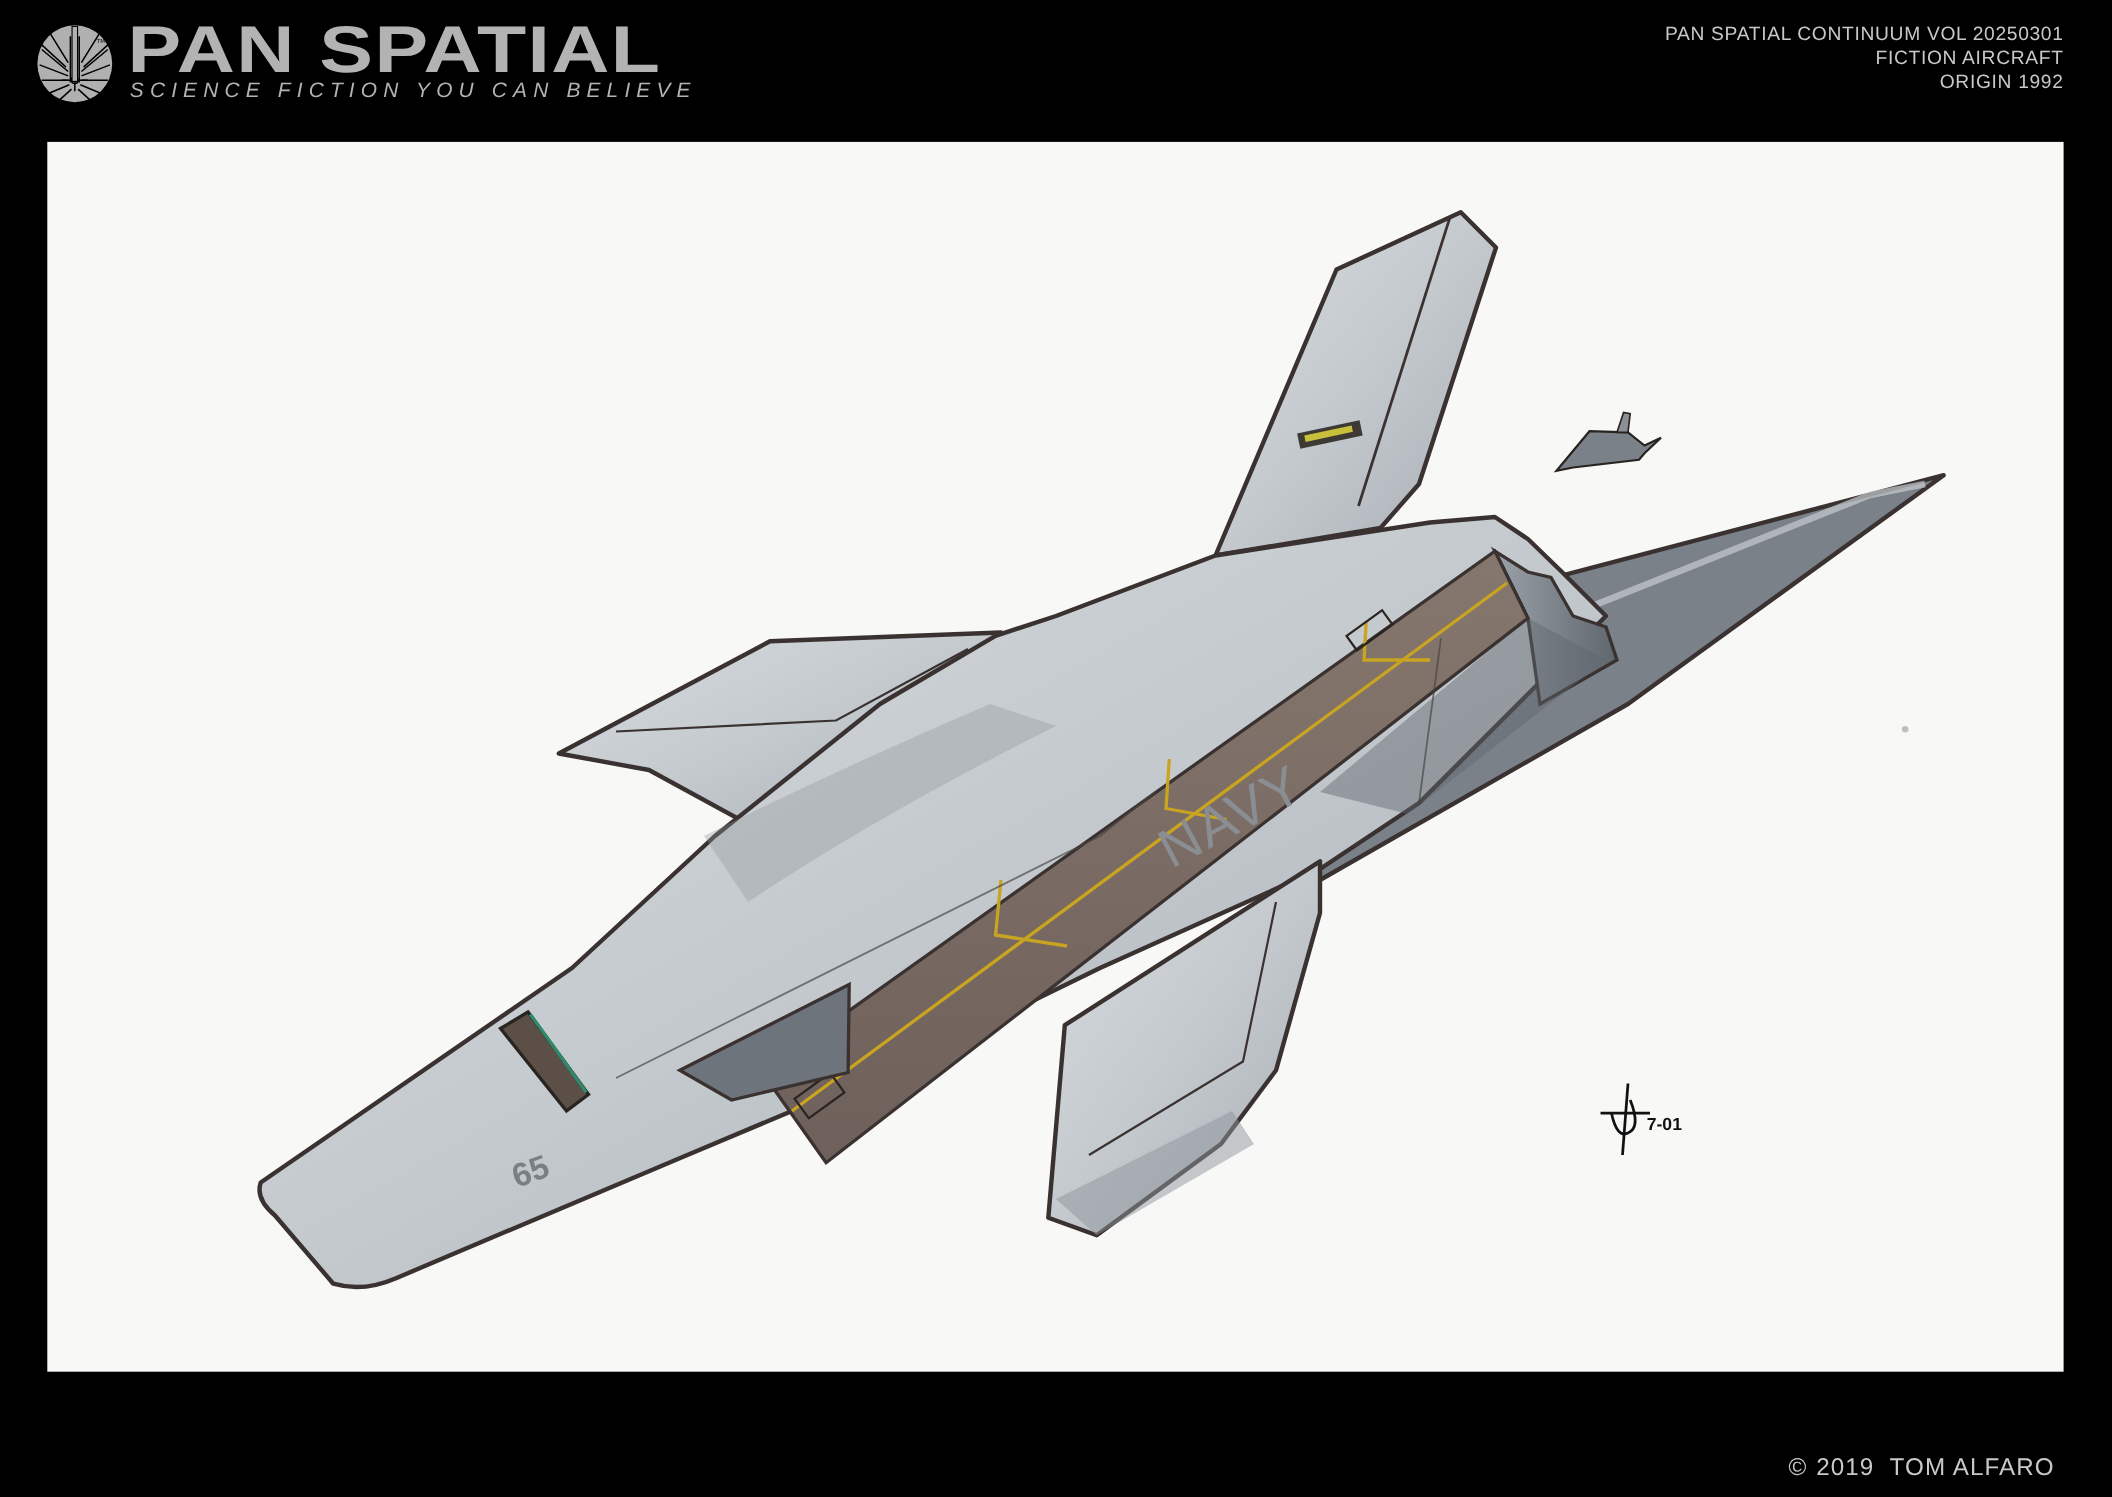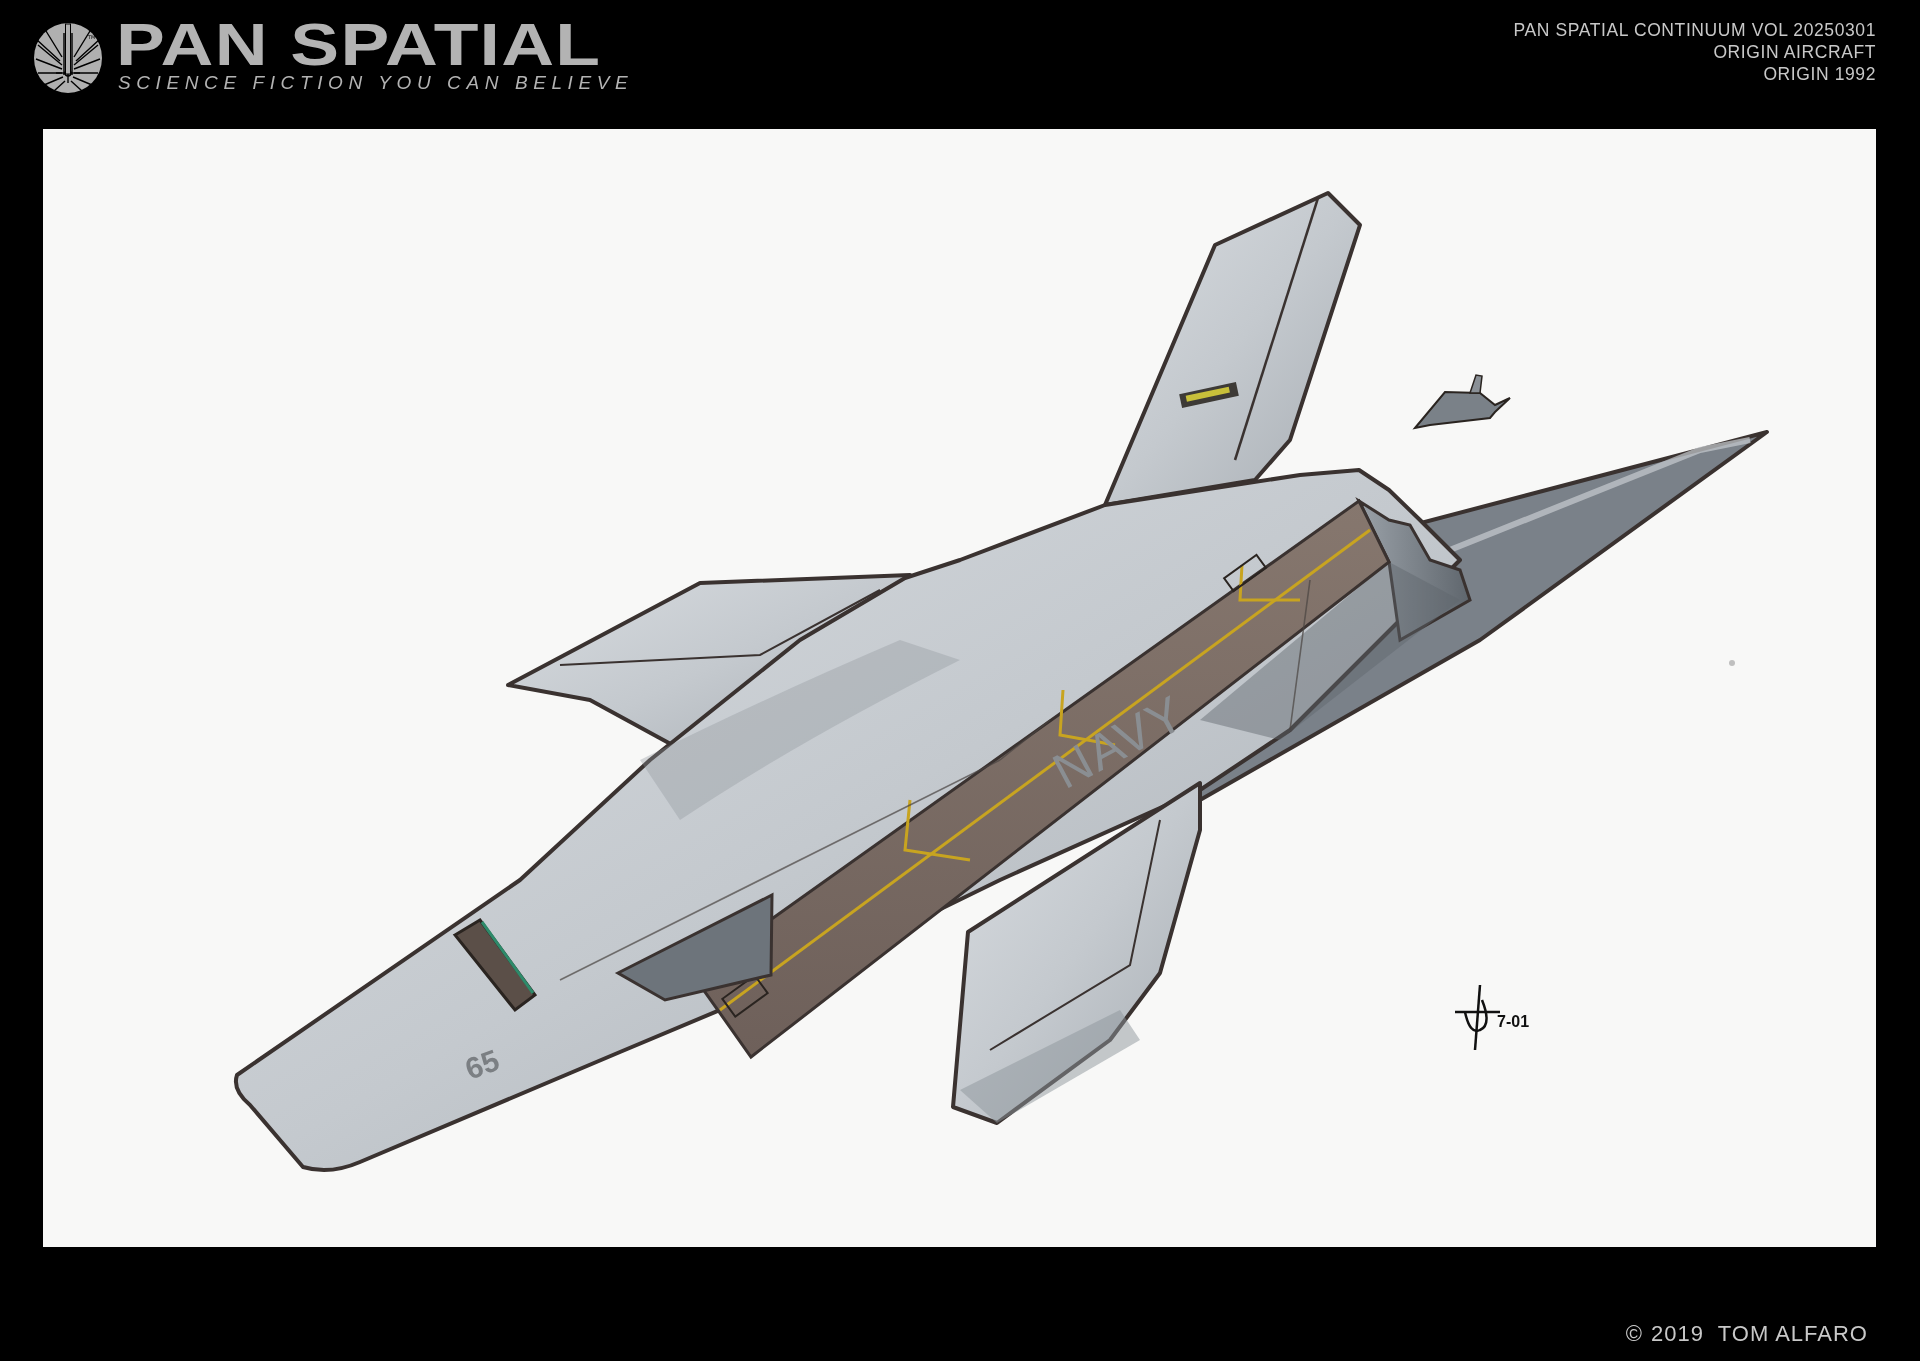--- a/index.html
+++ b/index.html
@@ -30,21 +30,21 @@
       <path d="M42 44 L66 24 M42 48 L68 38 M42 52 L66 52 M41 56 L60 64 M39 60 L50 70"></path>
       <path d="M30 36 L14 10 M28 40 L4 18 M42 36 L58 10 M44 40 L68 18"></path>
     </g>
     <rect x="33.5" y="3" width="5" height="50" fill="#b0b0b0" stroke="#000" stroke-width="1"></rect>
     <text x="56" y="18" font-size="5" fill="#000" font-family="DejaVu Sans, sans-serif">TM</text>
   </svg>
   <div class="brand-title">PAN SPATIAL</div>
   <div class="brand-tagline">SCIENCE FICTION YOU CAN BELIEVE</div>
   <div class="meta">
     <div>PAN SPATIAL CONTINUUM VOL 20250301</div>
-    <div>ORIGIN  AIRCRAFT</div>
+    <div>FICTION  AIRCRAFT</div>
     <div>ORIGIN  1992</div>
   </div>
 </div>
 
 <div class="panel">
   <svg width="1833" height="1118" viewBox="43 129 1833 1118">
     <defs>
       <linearGradient id="hullGrad" x1="0" y1="0" x2="1" y2="1">
         <stop offset="0" stop-color="#d8dce0"></stop>
         <stop offset="0.5" stop-color="#c4c9ce"></stop>

